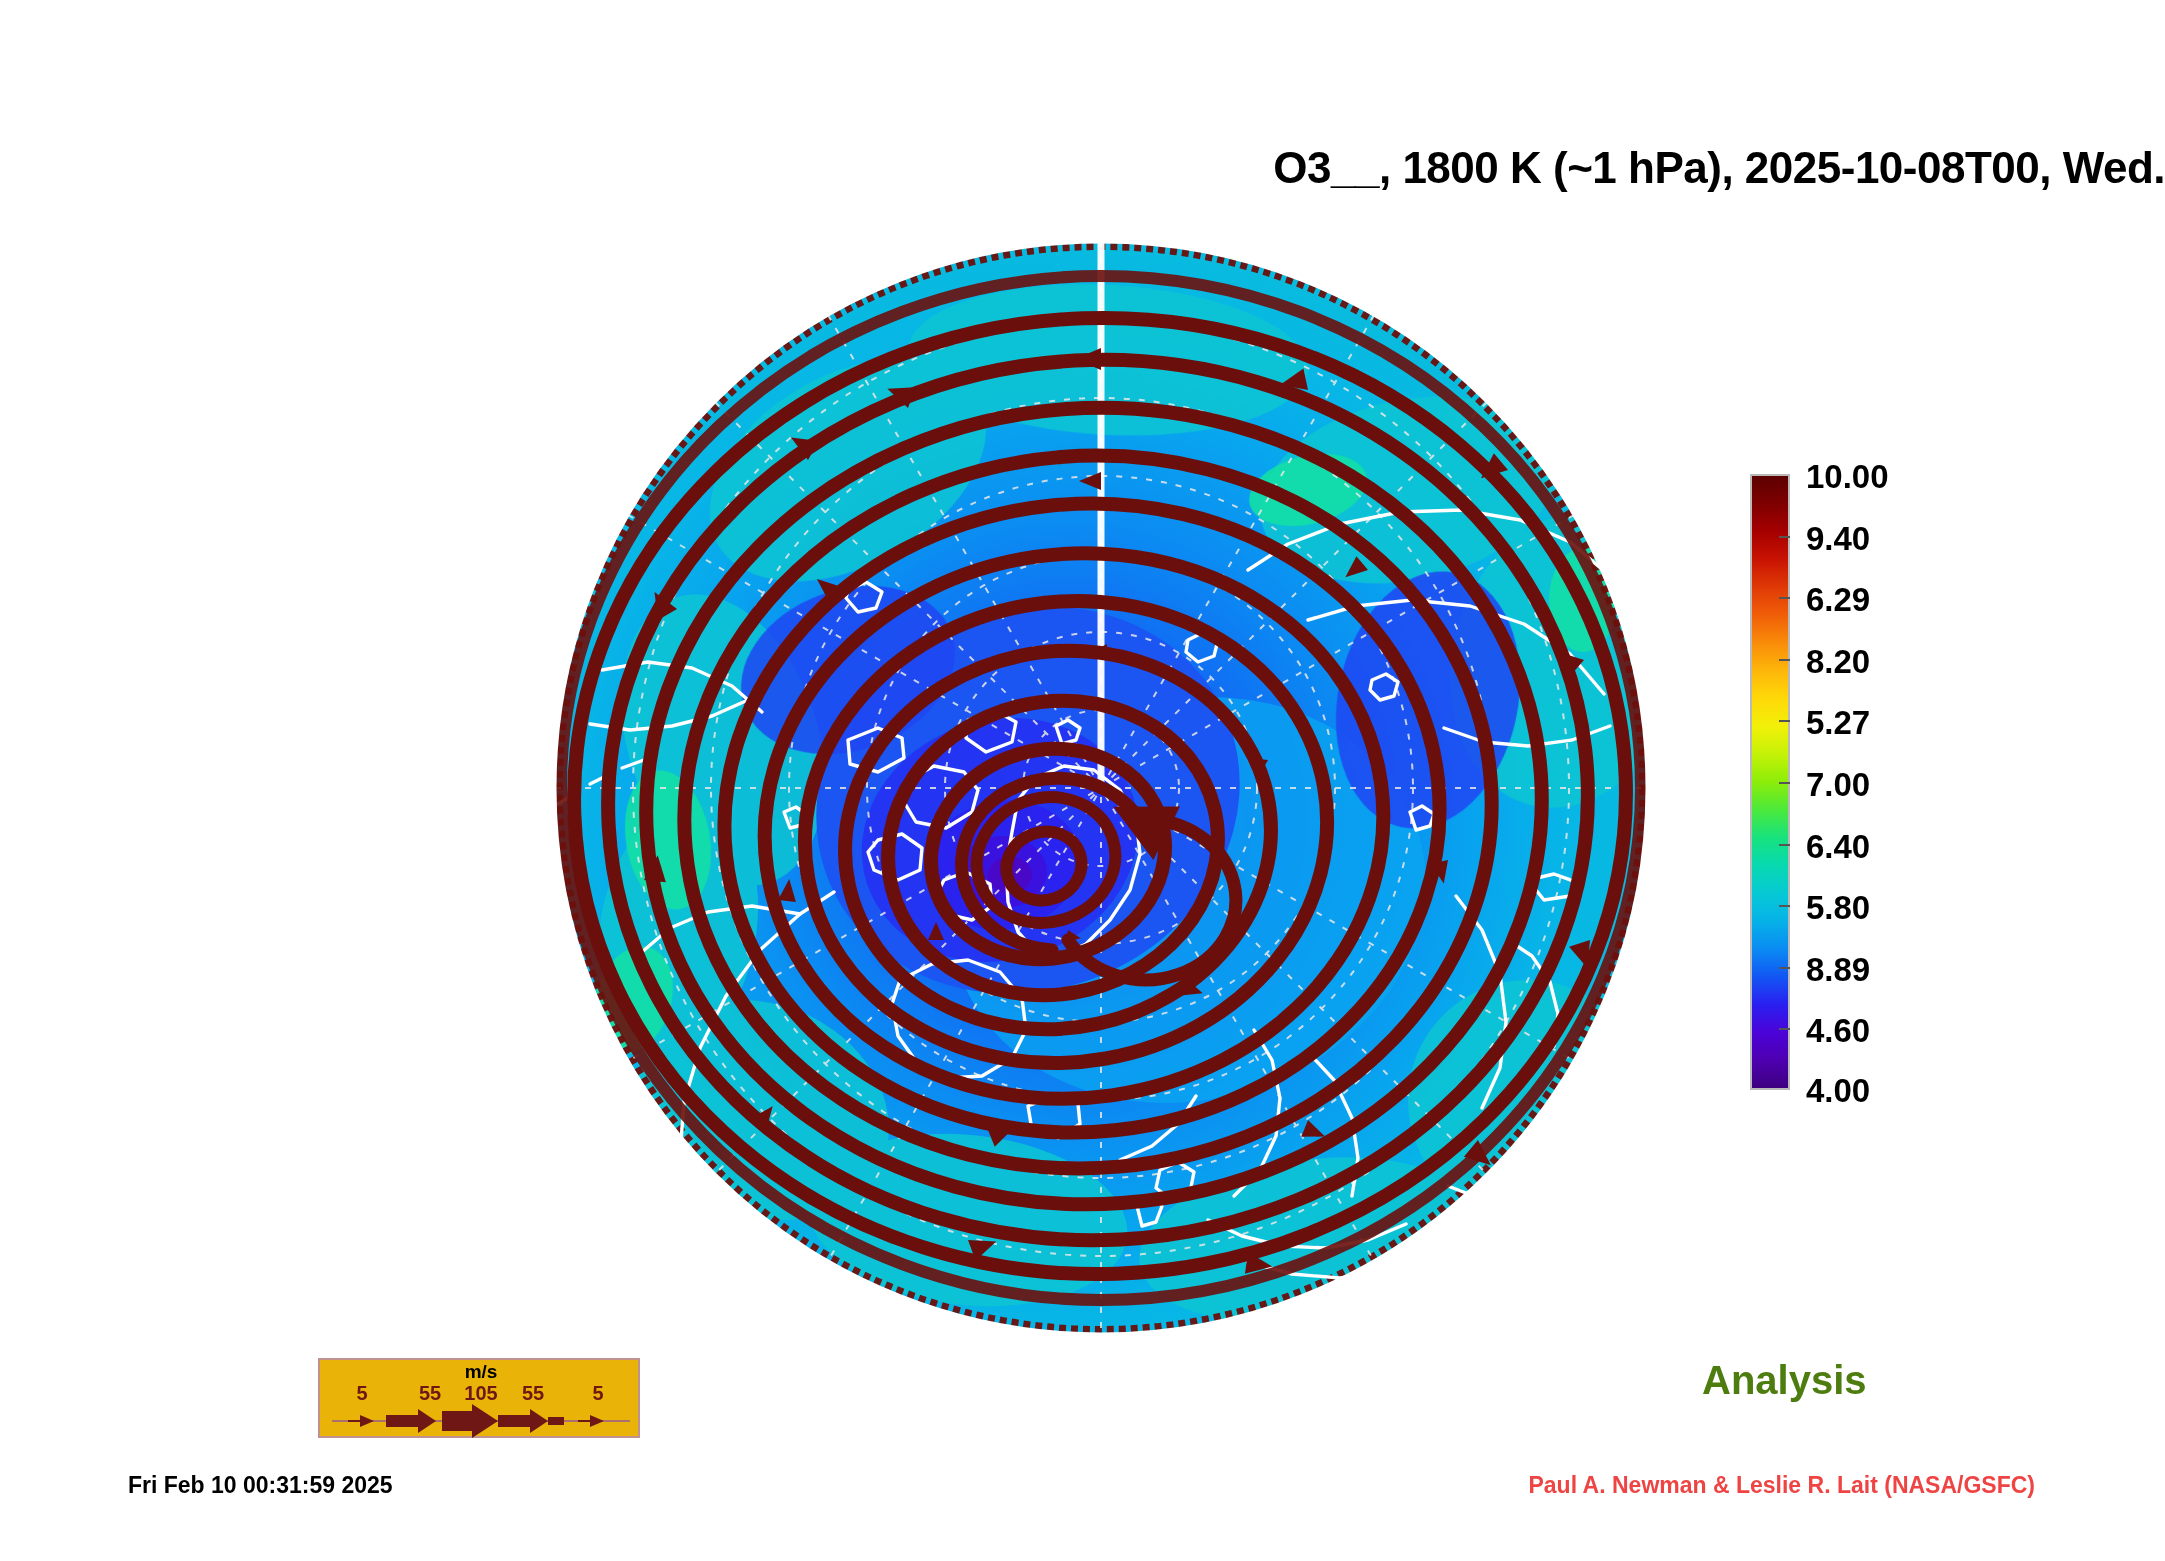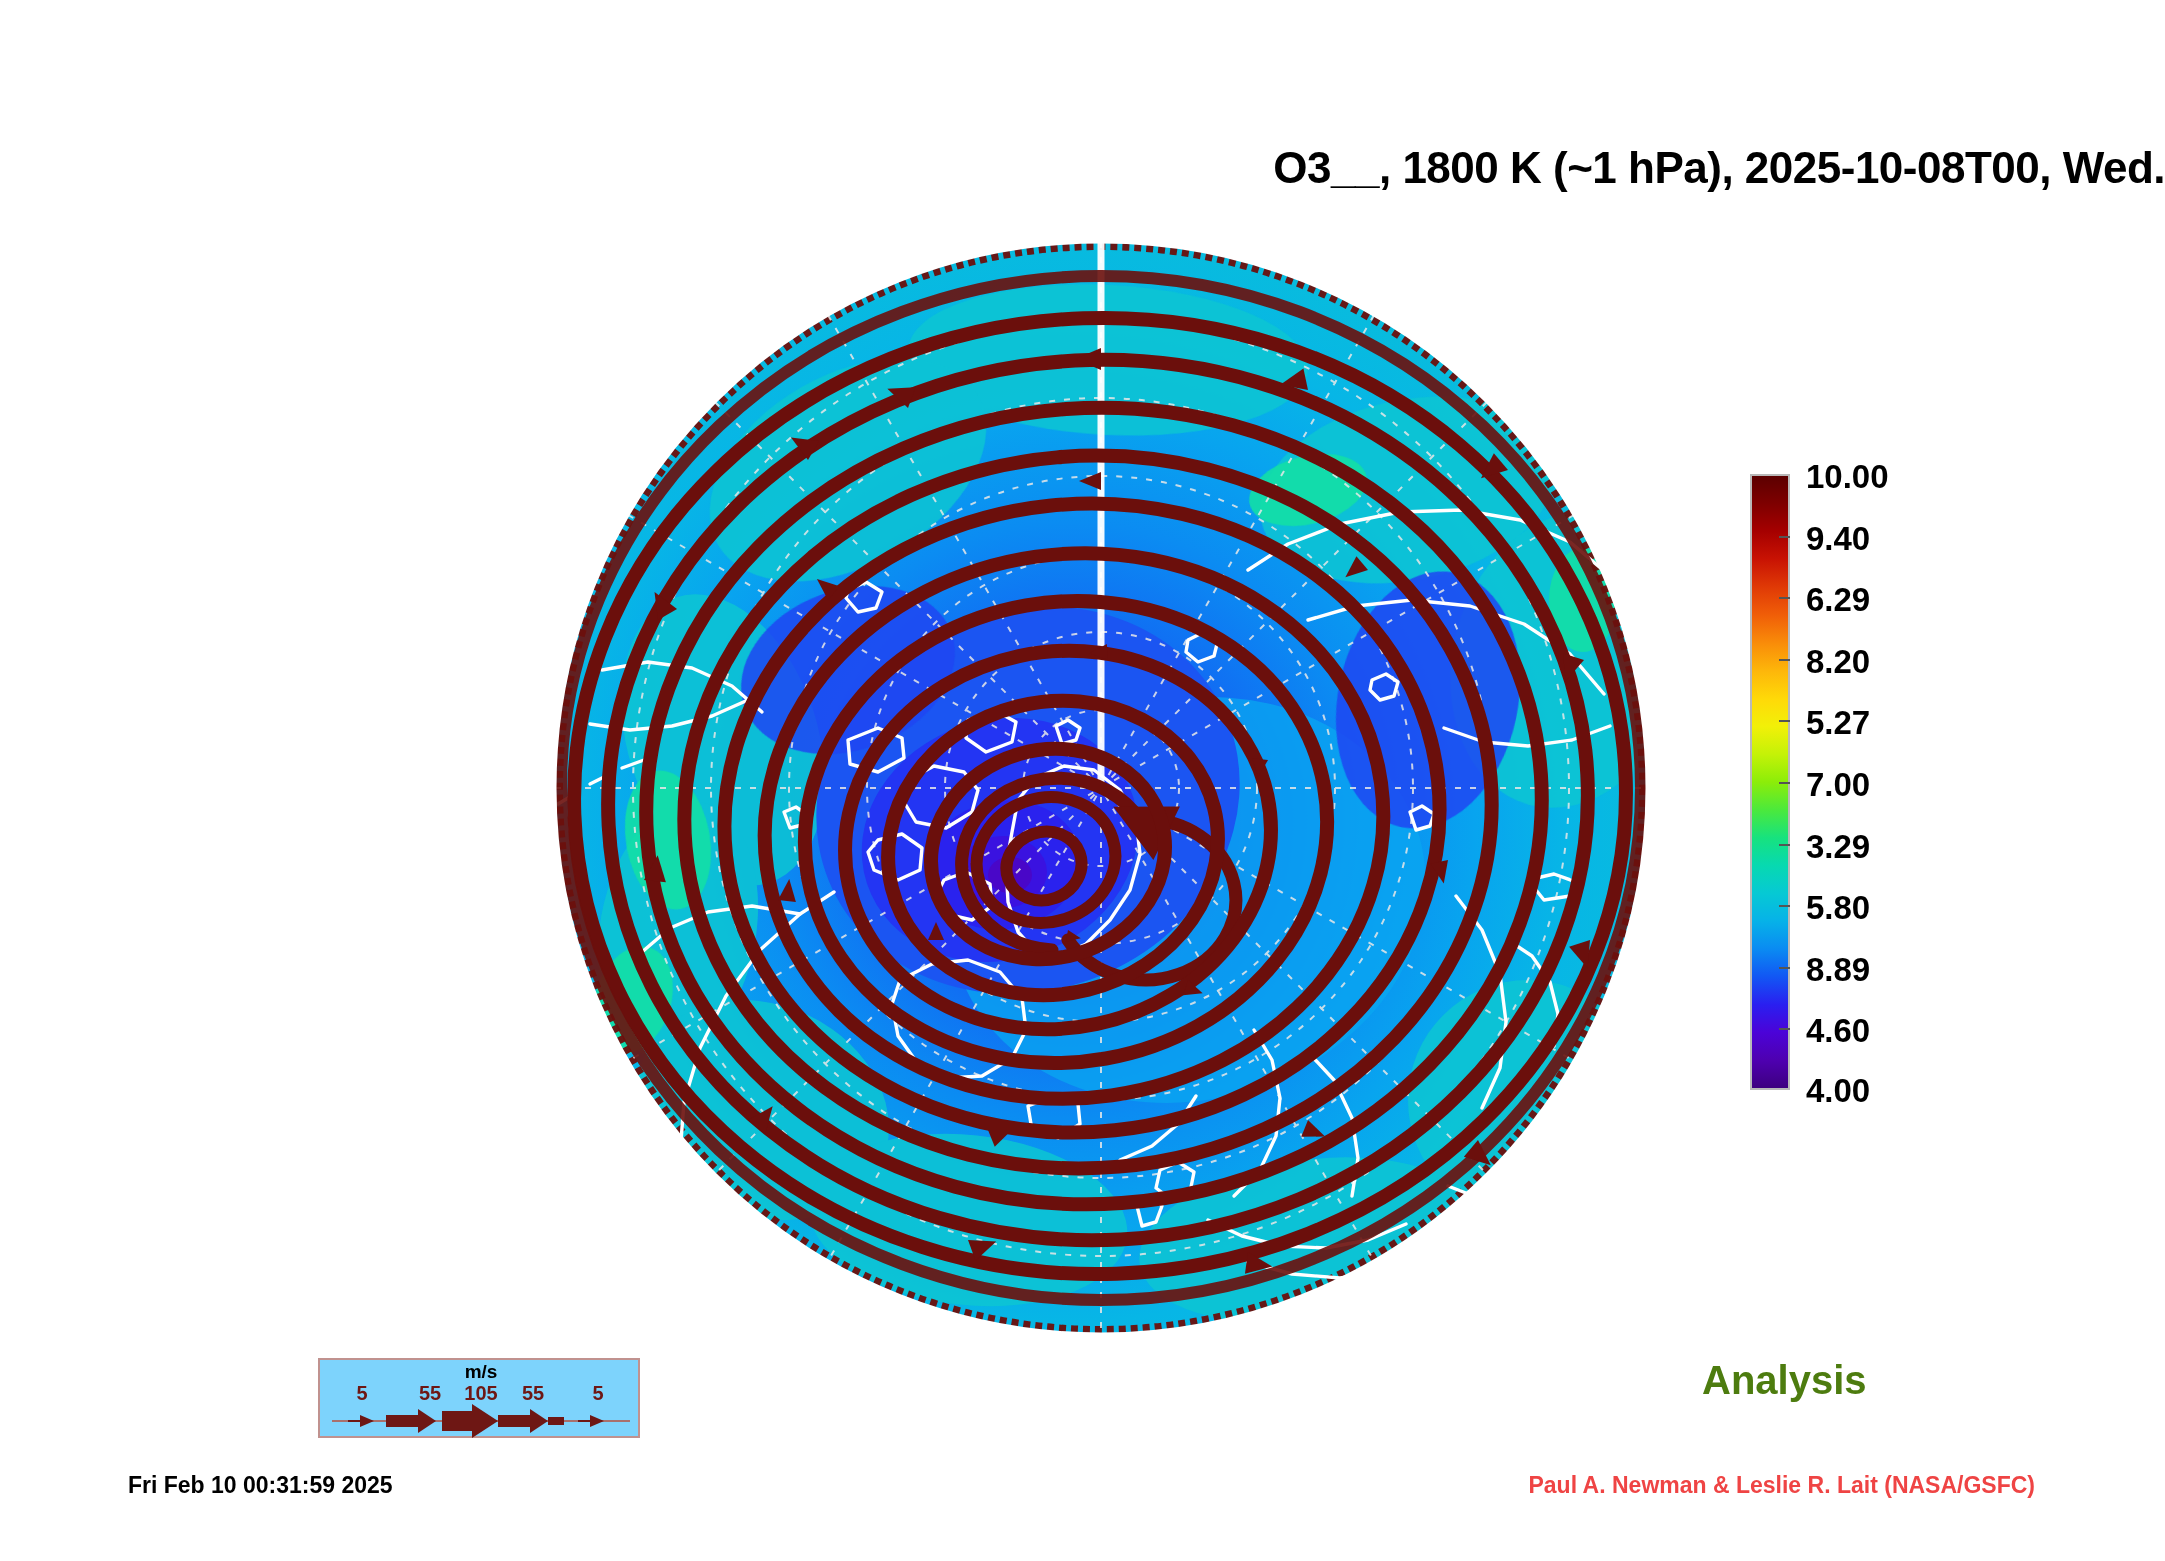--- a/index.html
+++ b/index.html
@@ -108,21 +108,21 @@
 
   
   #wind-legend {
     position: absolute;
     left: 318px;
     top: 1358px;
     width: 322px;
     height: 80px;
     border: 2px solid #c0928f;
     box-sizing: border-box;
-    background: #7dd3fc;
+    background: #eab308;
   }
   #wind-unit {
     position: absolute;
     left: 0; top: 1px;
     width: 322px;
     text-align: center;
     font-family: "Liberation Sans", sans-serif;
     font-weight: bold;
     font-size: 19px;
     color: #000000;
@@ -442,21 +442,21 @@
   <div class="cb-tick" style="top:431.2px"></div>
   <div class="cb-tick" style="top:492.8px"></div>
   <div class="cb-tick" style="top:554.4px"></div>
 
   <div class="cb-label" style="top:2px">10.00</div>
   <div class="cb-label" style="top:63.6px">9.40</div>
   <div class="cb-label" style="top:125.2px">6.29</div>
   <div class="cb-label" style="top:186.8px">8.20</div>
   <div class="cb-label" style="top:248.4px">5.27</div>
   <div class="cb-label" style="top:310px">7.00</div>
-  <div class="cb-label" style="top:371.6px">3.29</div>
+  <div class="cb-label" style="top:371.6px">6.40</div>
   <div class="cb-label" style="top:433.2px">5.80</div>
   <div class="cb-label" style="top:494.8px">8.89</div>
   <div class="cb-label" style="top:556.4px">4.60</div>
   <div class="cb-label" style="top:616px">4.00</div>
 </div>
 
 <div id="wind-legend">
   <div id="wind-unit">m/s</div>
   <div class="wind-val" style="left:42px">5</div>
   <div class="wind-val" style="left:110px">55</div>

